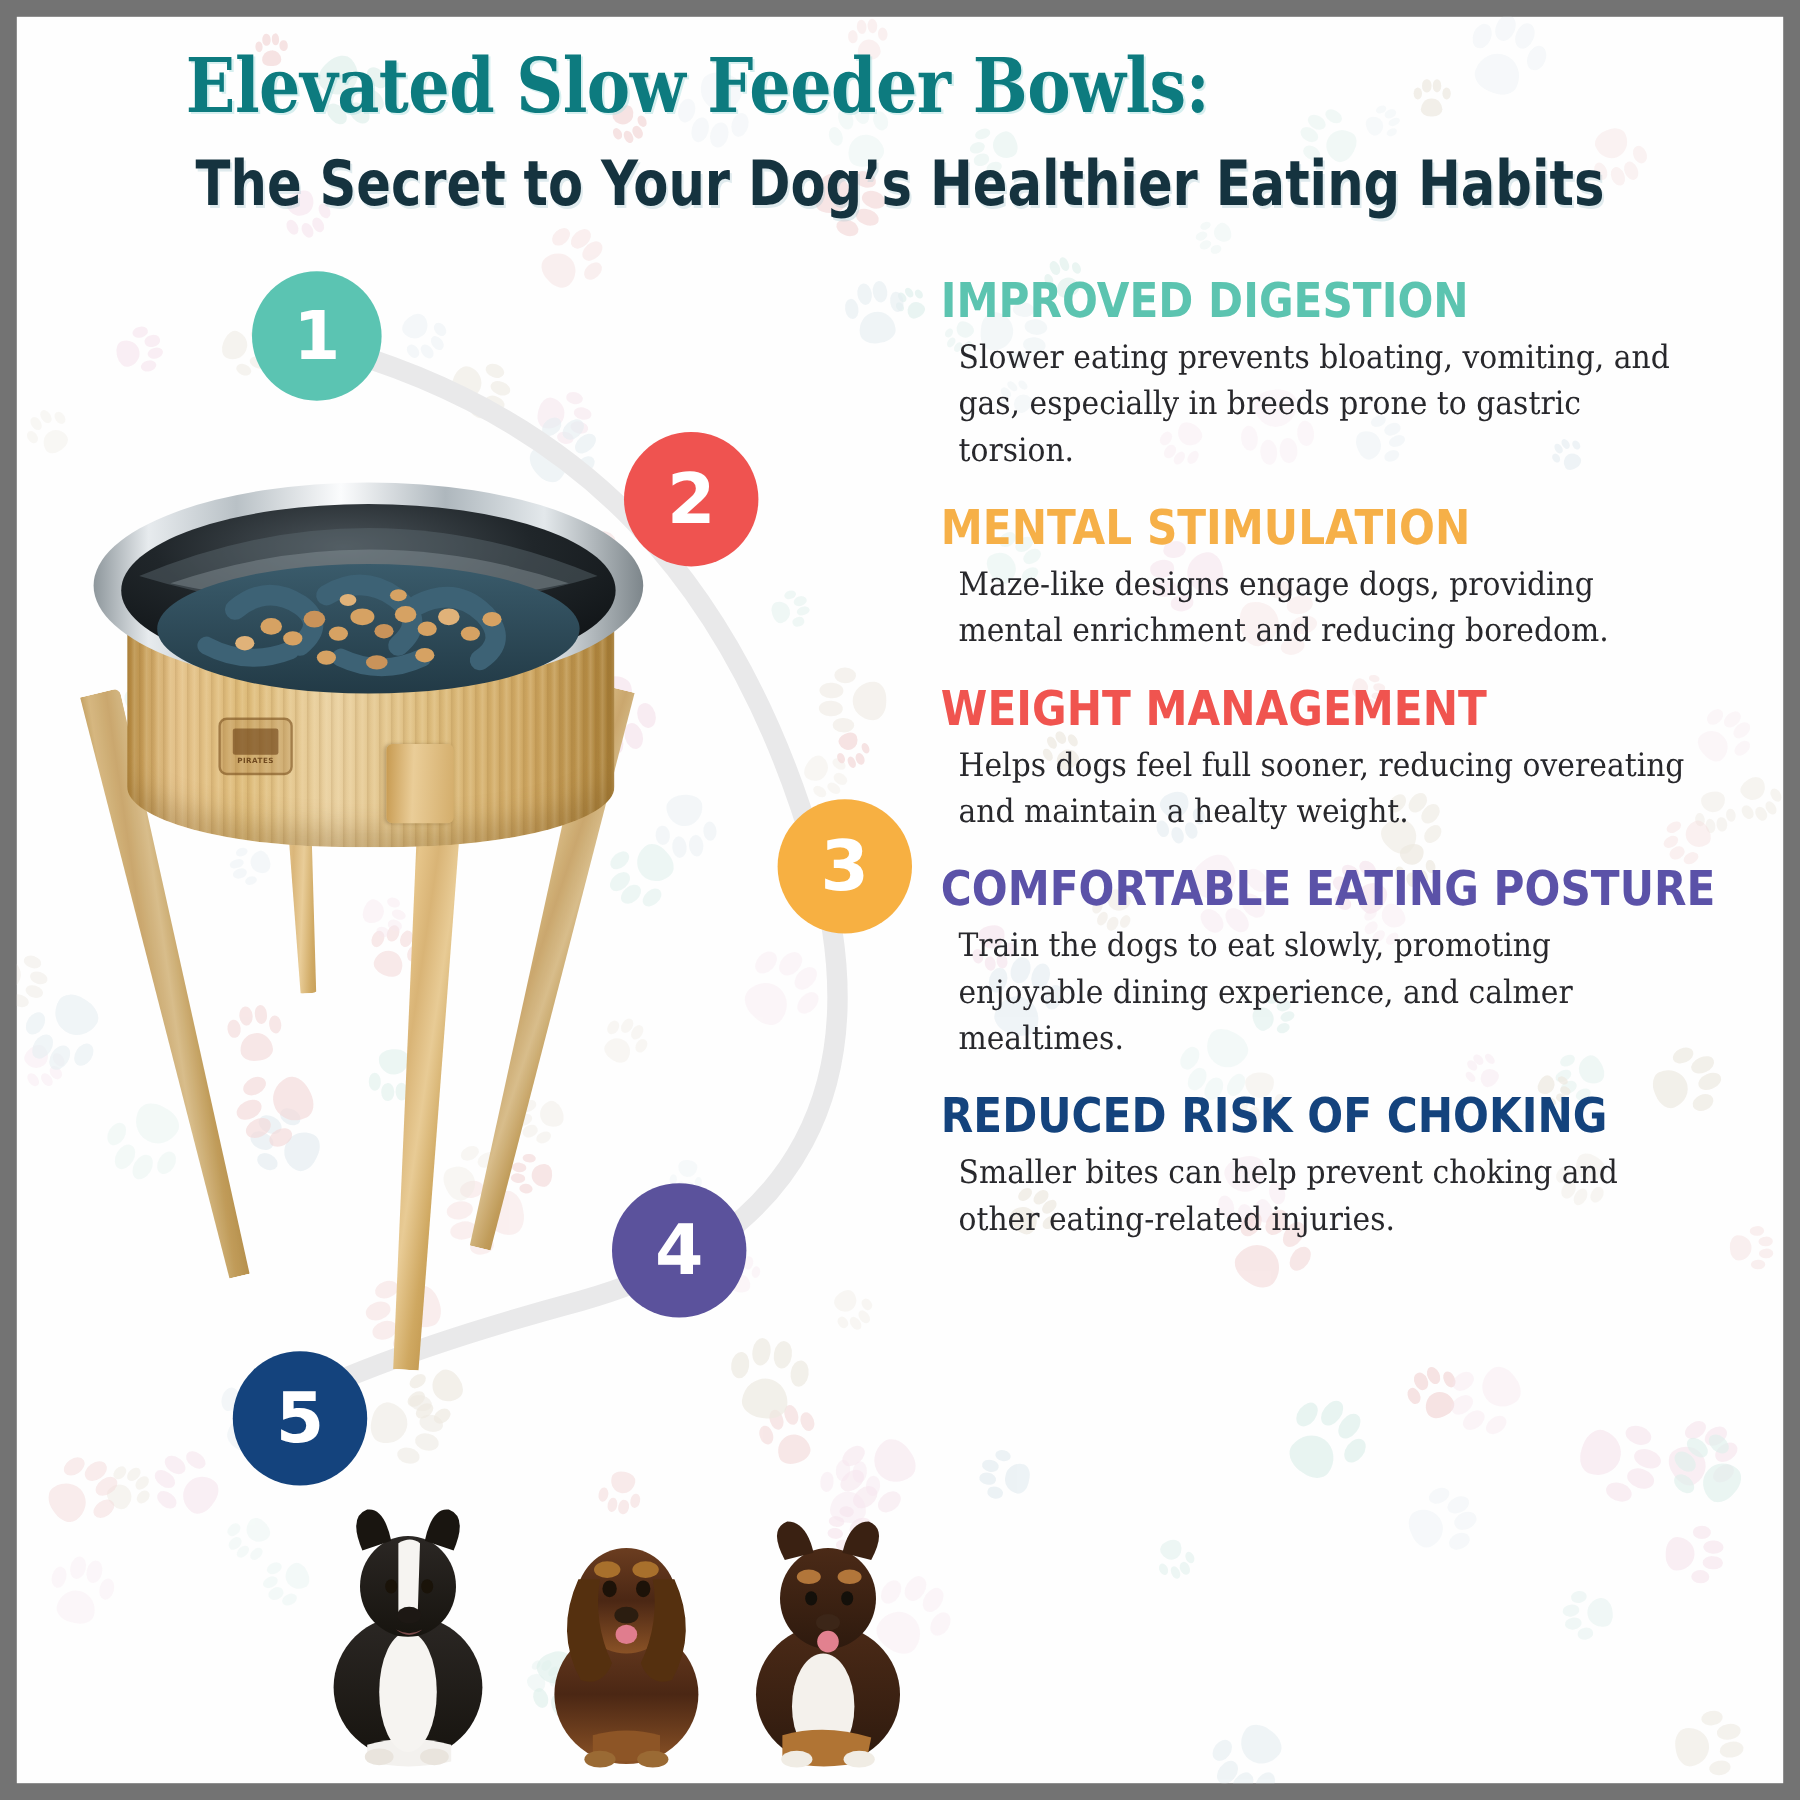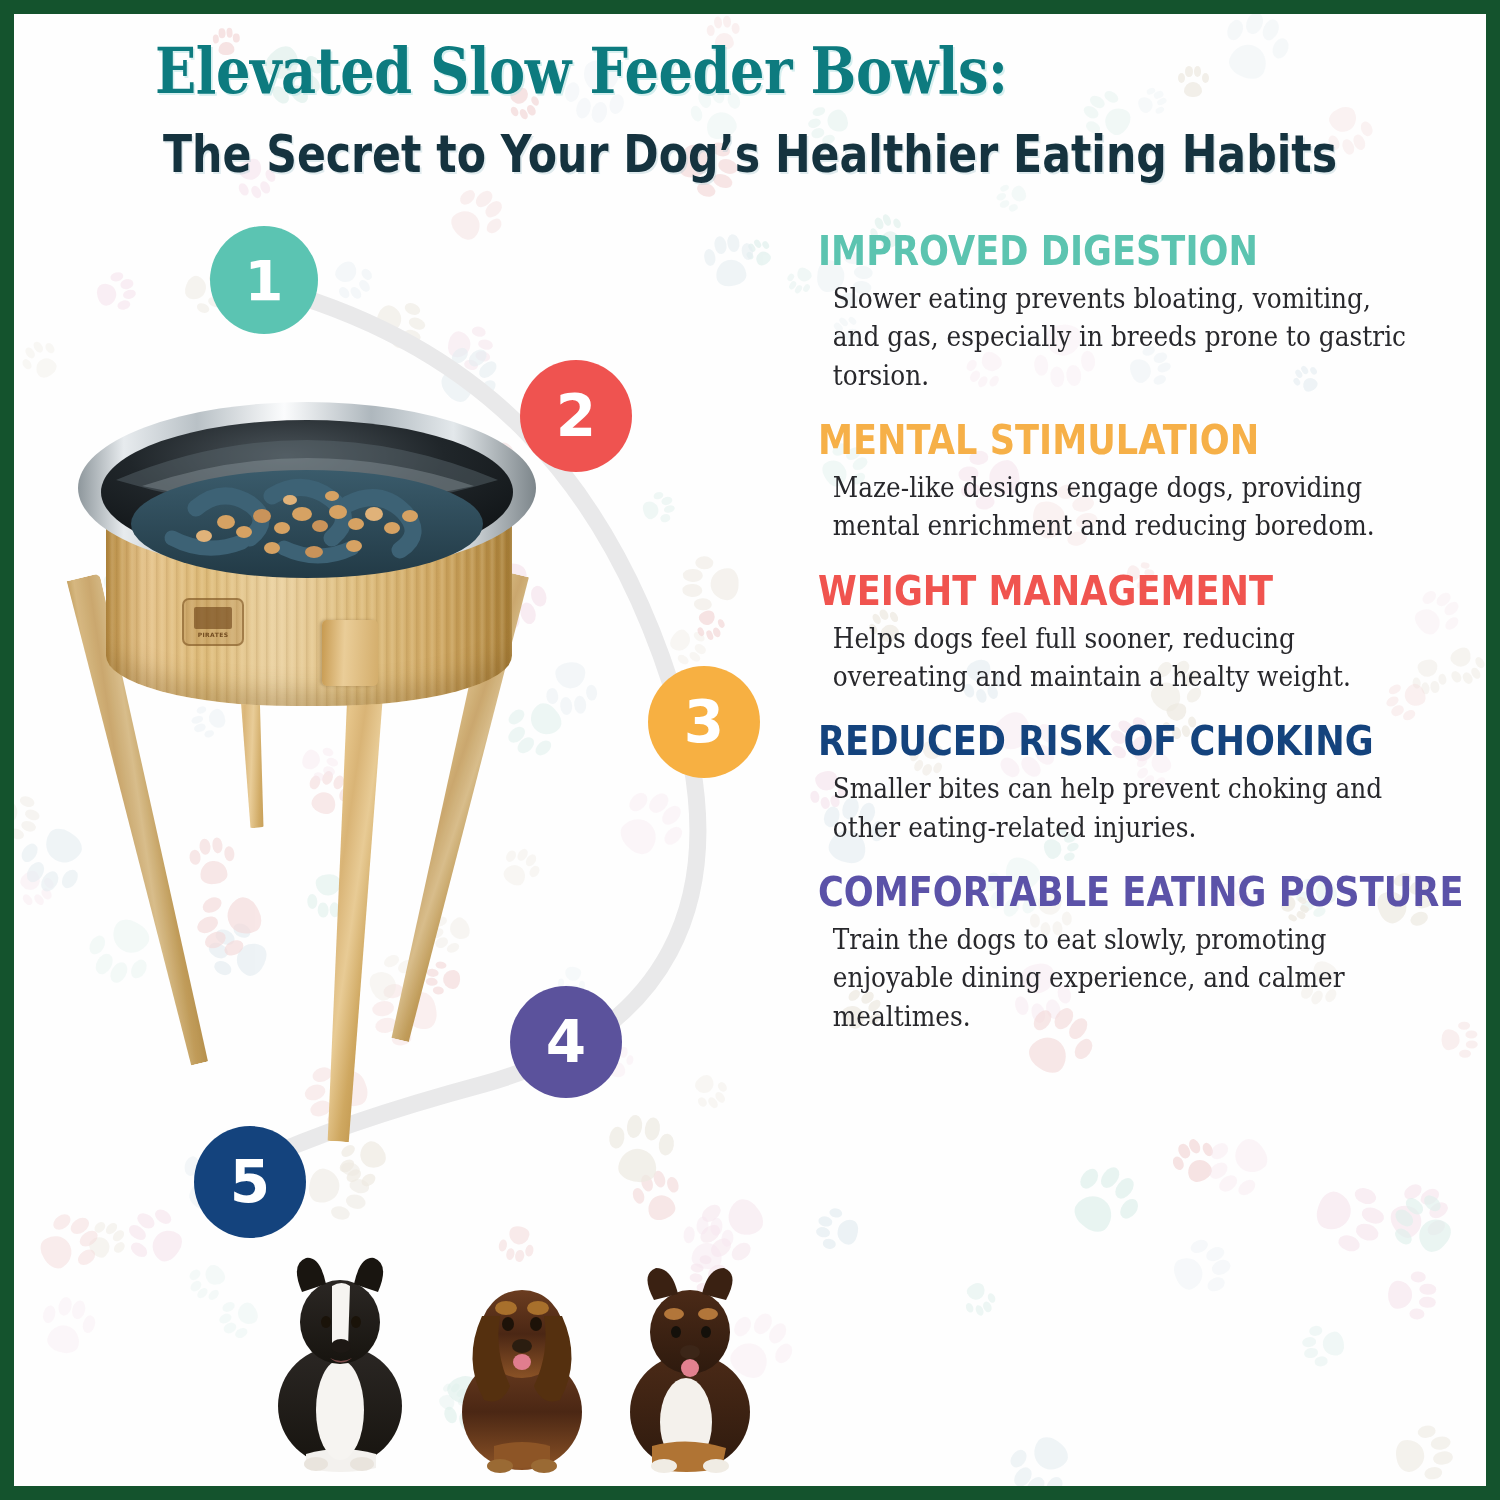--- a/index.html
+++ b/index.html
@@ -208,21 +208,21 @@
     z-index: 5;
   }
 
   
   #benefits {
     position: absolute;
     left: 770px;
     top: 216px;
     width: 680px;
   }
-  .benefit { margin-bottom: 24px; margin-left: 34px; }
+  .benefit { margin-bottom: 24px; }
   .benefit-title {
     font-family: "DejaVu Sans", "Liberation Sans", sans-serif;
     font-weight: bold;
     font-size: 40px;
     line-height: 1.05;
     letter-spacing: 0px;
     transform: scaleX(0.88);
     transform-origin: left center;
     white-space: nowrap;
   }
@@ -242,21 +242,21 @@
     position: absolute;
     left: 230px;
     bottom: 12px;
     width: 560px;
     height: 300px;
   }
 </style>
 </head>
 <body>
 
-<div id="poster" style="background: #14532d; text-decoration: underline;">
+<div id="poster" style="background: #737373; text-decoration: underline;">
   <div id="canvas" style="background: rgb(254, 254, 254);">
 
     <div id="paw-layer">
         <div class="paw" style="width: 56.7104px; height: 59.546px; left: 1159.4px; top: 1224.43px; color: rgb(230, 238, 242); opacity: 0.33; transform: rotate(66deg);">
           <span class="pad main"></span>
           <span class="pad t1"></span>
           <span class="pad t2"></span>
           <span class="pad t3"></span>
           <span class="pad t4"></span>
         </div>
@@ -1333,23 +1333,23 @@
         </div>
         <div class="benefit">
           <div class="benefit-title" style="color: rgb(246, 176, 72);">MENTAL STIMULATION</div>
           <div class="benefit-body">Maze-like designs engage dogs, providing mental enrichment and reducing boredom.</div>
         </div>
         <div class="benefit">
           <div class="benefit-title" style="color: rgb(240, 84, 79);">WEIGHT MANAGEMENT</div>
           <div class="benefit-body">Helps dogs feel full sooner, reducing overeating and maintain a healty weight.</div>
         </div>
         <div class="benefit">
+          <div class="benefit-title" style="color: rgb(91, 82, 168);">COMFORTABLE EATING POSTURE</div>
+          <div class="benefit-body">Train the dogs to eat slowly, promoting enjoyable dining experience, and calmer mealtimes.</div>
+        </div>
+        <div class="benefit">
           <div class="benefit-title" style="color: rgb(20, 67, 125);">REDUCED RISK OF CHOKING</div>
           <div class="benefit-body">Smaller bites can help prevent choking and other eating-related injuries.</div>
         </div>
-        <div class="benefit">
-          <div class="benefit-title" style="color: rgb(91, 82, 168);">COMFORTABLE EATING POSTURE</div>
-          <div class="benefit-body">Train the dogs to eat slowly, promoting enjoyable dining experience, and calmer mealtimes.</div>
-        </div>
       </div>
 
   </div>
 </div>
 
 </body></html>

